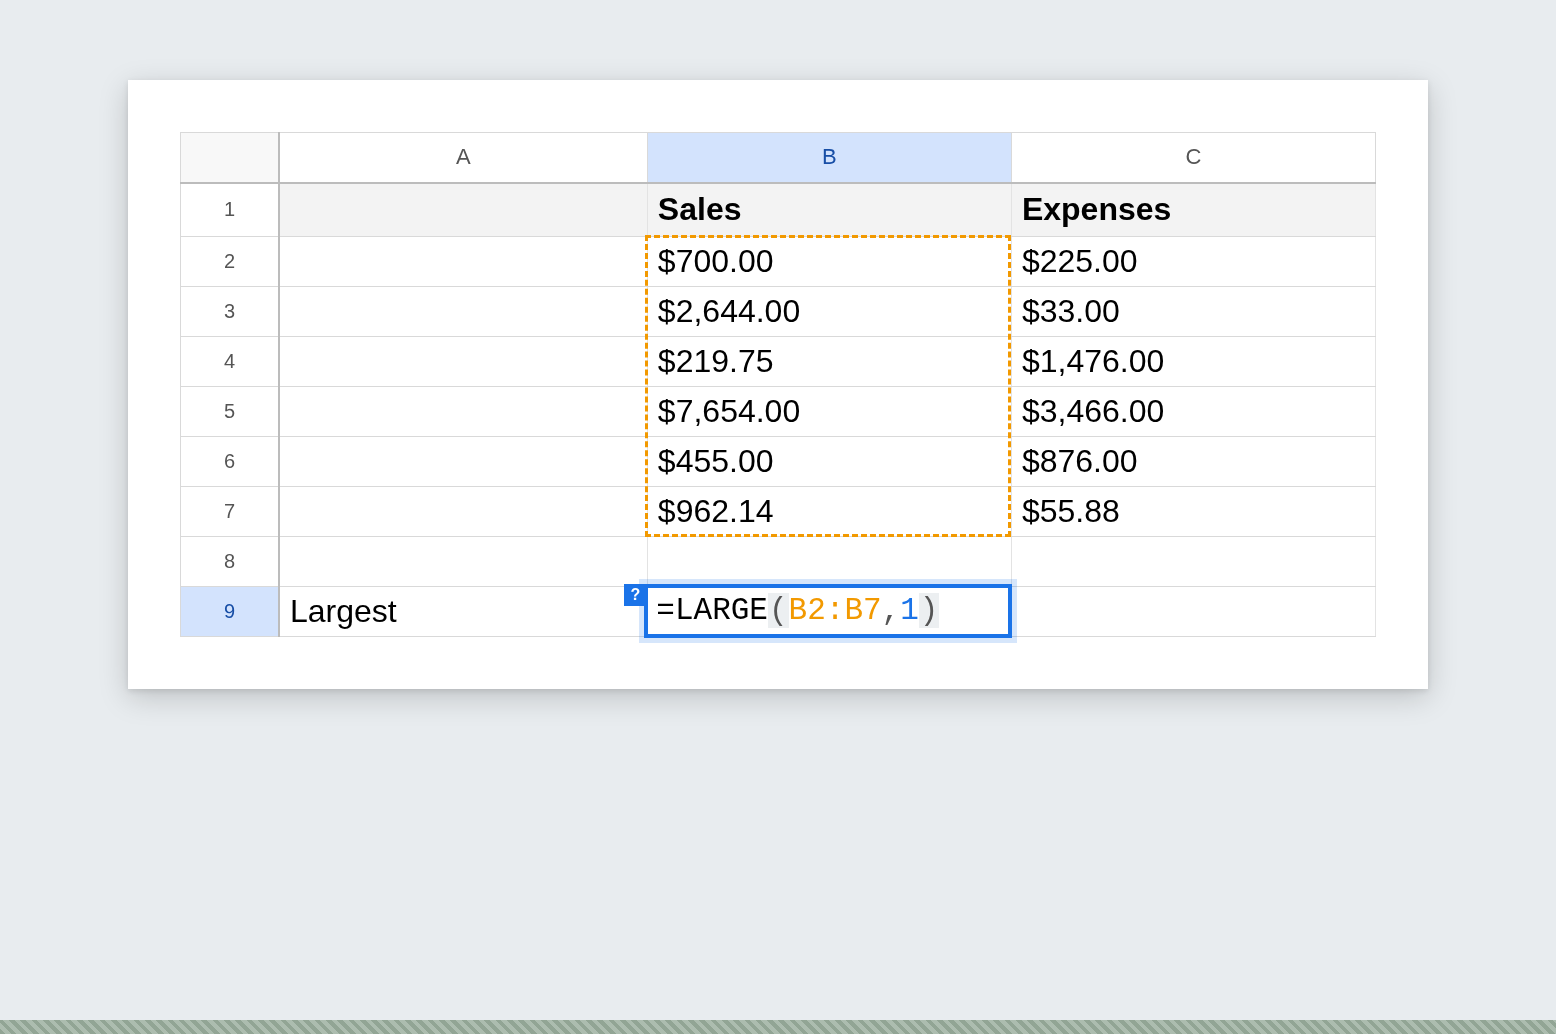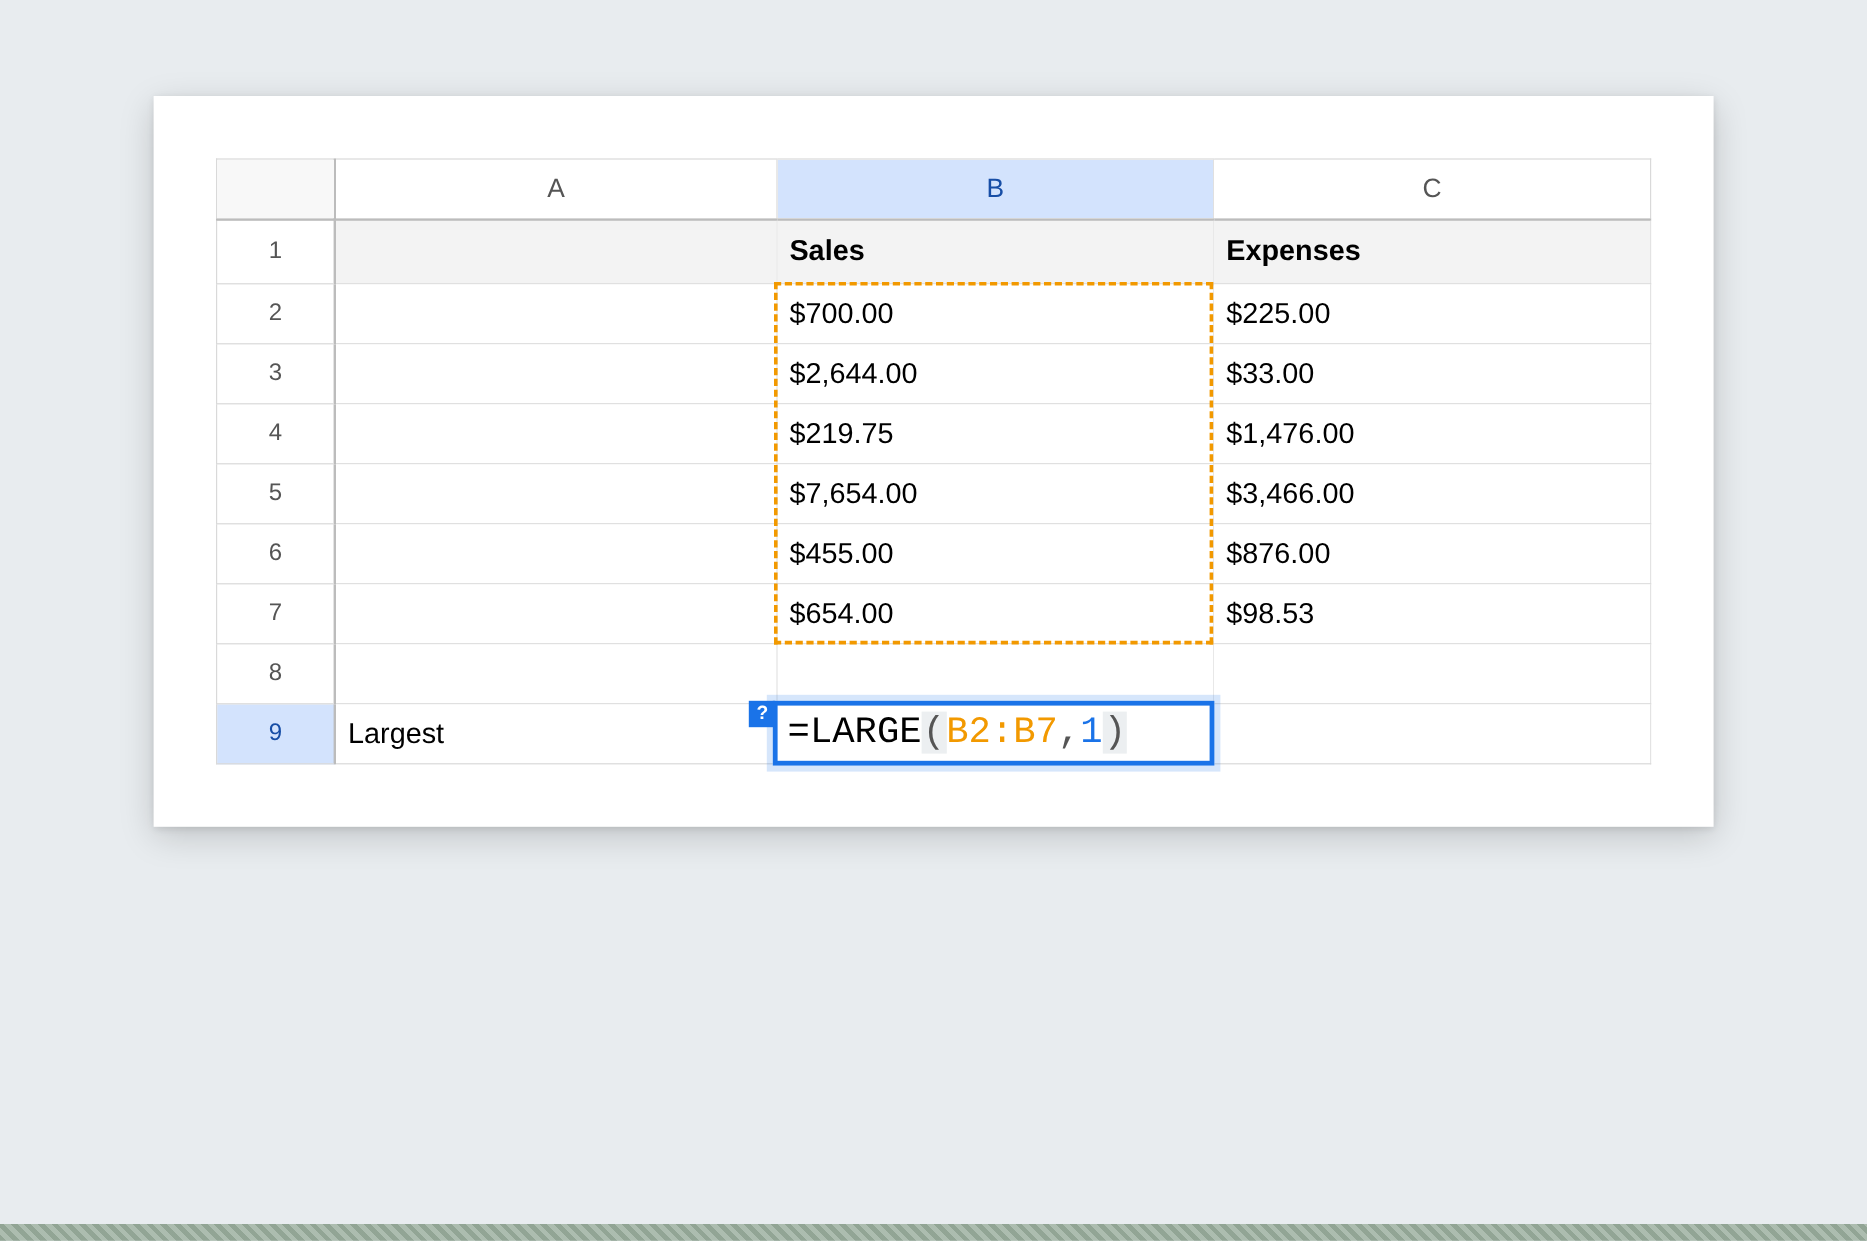--- a/index.html
+++ b/index.html
@@ -67,21 +67,21 @@
   }
   td.rowhdr.selected {
     background: #d3e3fd;
     color: #174ea6;
   }
 
   td.cell {
     border-bottom: 1px solid #d9d9d9;
     border-right: 1px solid #e3e3e3;
     padding: 0 10px;
-    font-size: 24px;
+    font-size: 32px;
     color: #000;
     height: 50px;
     vertical-align: middle;
     text-align: left;
     position: relative;
     background: #fff;
   }
   tr.row1 td.cell { background: #f3f3f3; font-weight: bold; height: 54px; }
   tr.rowlabel td.cell.labelcell { font-weight: normal; }
 
@@ -192,22 +192,22 @@
       </tr>
       <tr>
         <td class="rowhdr">6</td>
         <td class="cell"></td>
         <td class="cell">$455.00</td>
         <td class="cell">$876.00</td>
       </tr>
       <tr>
         <td class="rowhdr">7</td>
         <td class="cell"></td>
-        <td class="cell">$654.00</td>
-        <td class="cell">$98.53</td>
+        <td class="cell">$962.14</td>
+        <td class="cell">$55.88</td>
       </tr>
 
       <tr>
         <td class="rowhdr">8</td>
         <td class="cell"></td>
         <td class="cell"></td>
         <td class="cell"></td>
       </tr>
 
       <tr class="rowlabel">

